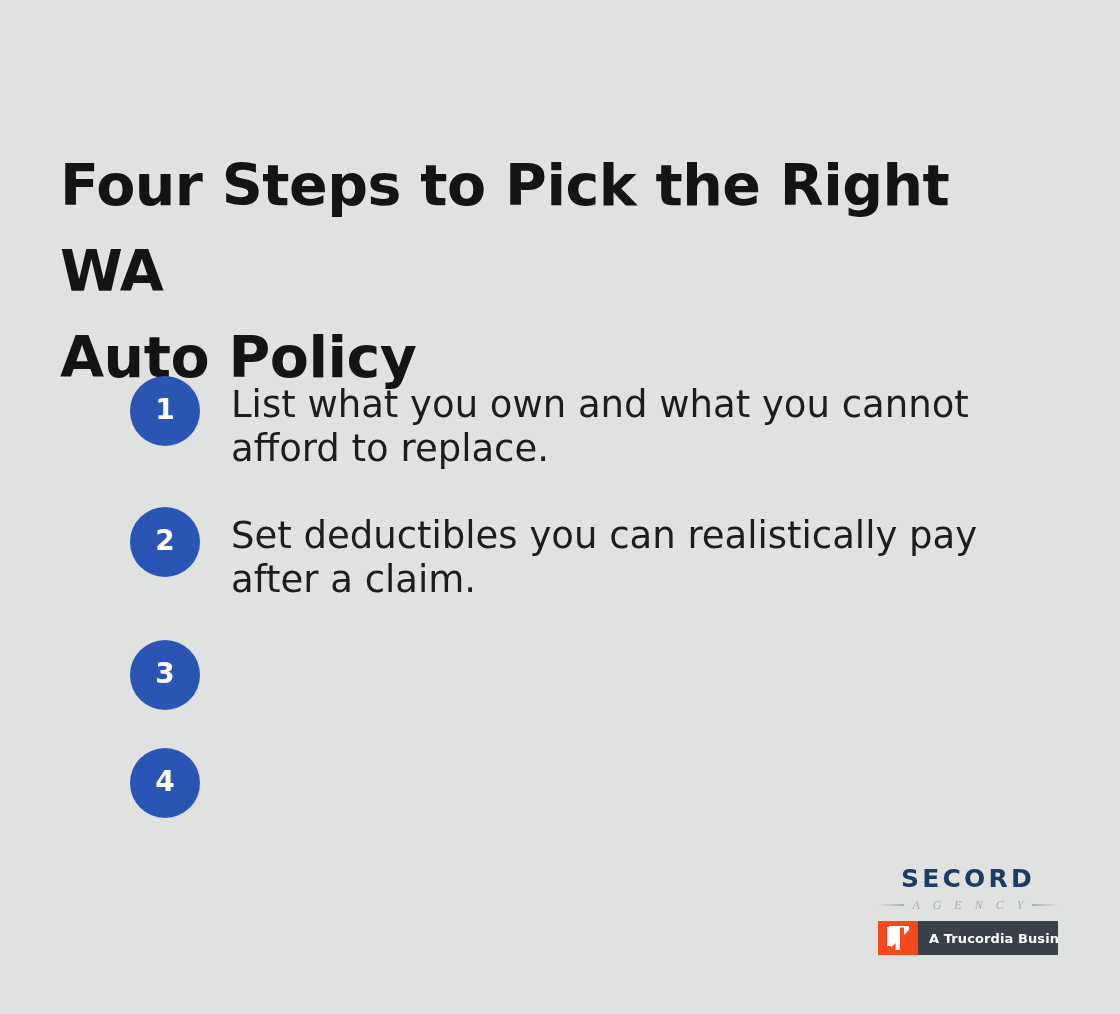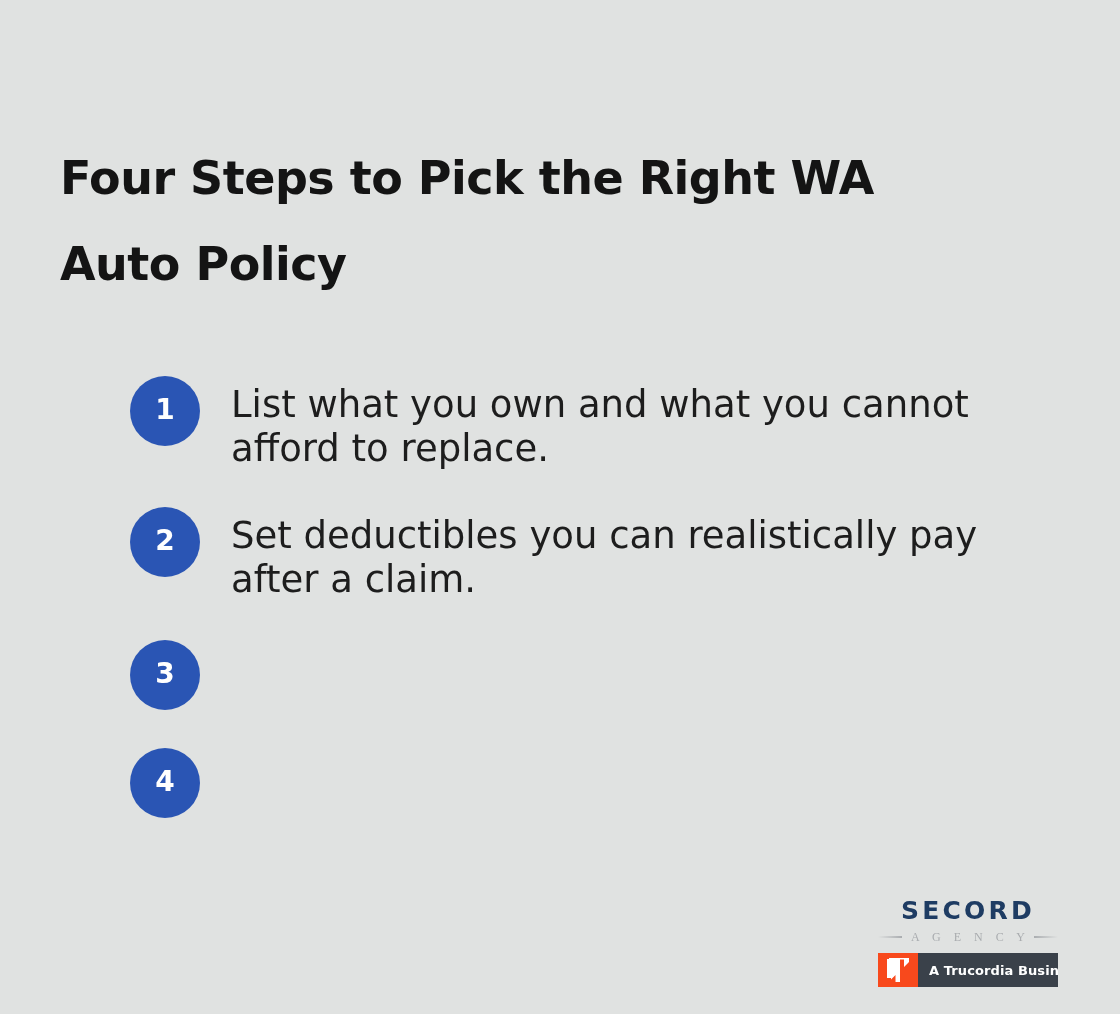--- a/index.html
+++ b/index.html
@@ -23,21 +23,21 @@
     background: #e0e2e1;
   }
 
   
   .title {
     position: absolute;
     left: 60px;
     top: 104px;
     width: 1010px;
     font-family: "DejaVu Sans", "Liberation Sans", sans-serif;
-    font-size: 46px;
+    font-size: 57px;
     line-height: 86px;
     font-weight: 700;
     letter-spacing: -0.5px;
     color: #141414;
     white-space: pre-line;
   }
 
   
   .steps {
     position: absolute;
@@ -86,37 +86,38 @@
     max-width: 815px;
     font-weight: 400;
   }
   .step-1 .step-text { max-width: 760px; }
   .step-4 .step-text { max-width: 740px; }
 
   
   .logo {
     position: absolute;
     left: 878px;
-    top: 896px;
+    top: 864px;
     width: 180px;
   }
 
   .logo-wordmark {
     display: block;
     width: 180px;
     height: 30px;
   }
 
   .logo-agency-row {
     display: flex;
     align-items: center;
     justify-content: center;
     gap: 4px;
     margin-top: 4px;
     height: 14px;
+    font-style: italic;
   }
   .agency-rule {
     height: 2px;
     width: 34px;
     background: linear-gradient(to right, rgba(170,173,176,0), #aaadb0);
   }
   .agency-rule.right {
     background: linear-gradient(to left, rgba(170,173,176,0), #aaadb0);
   }
   .agency-text {

